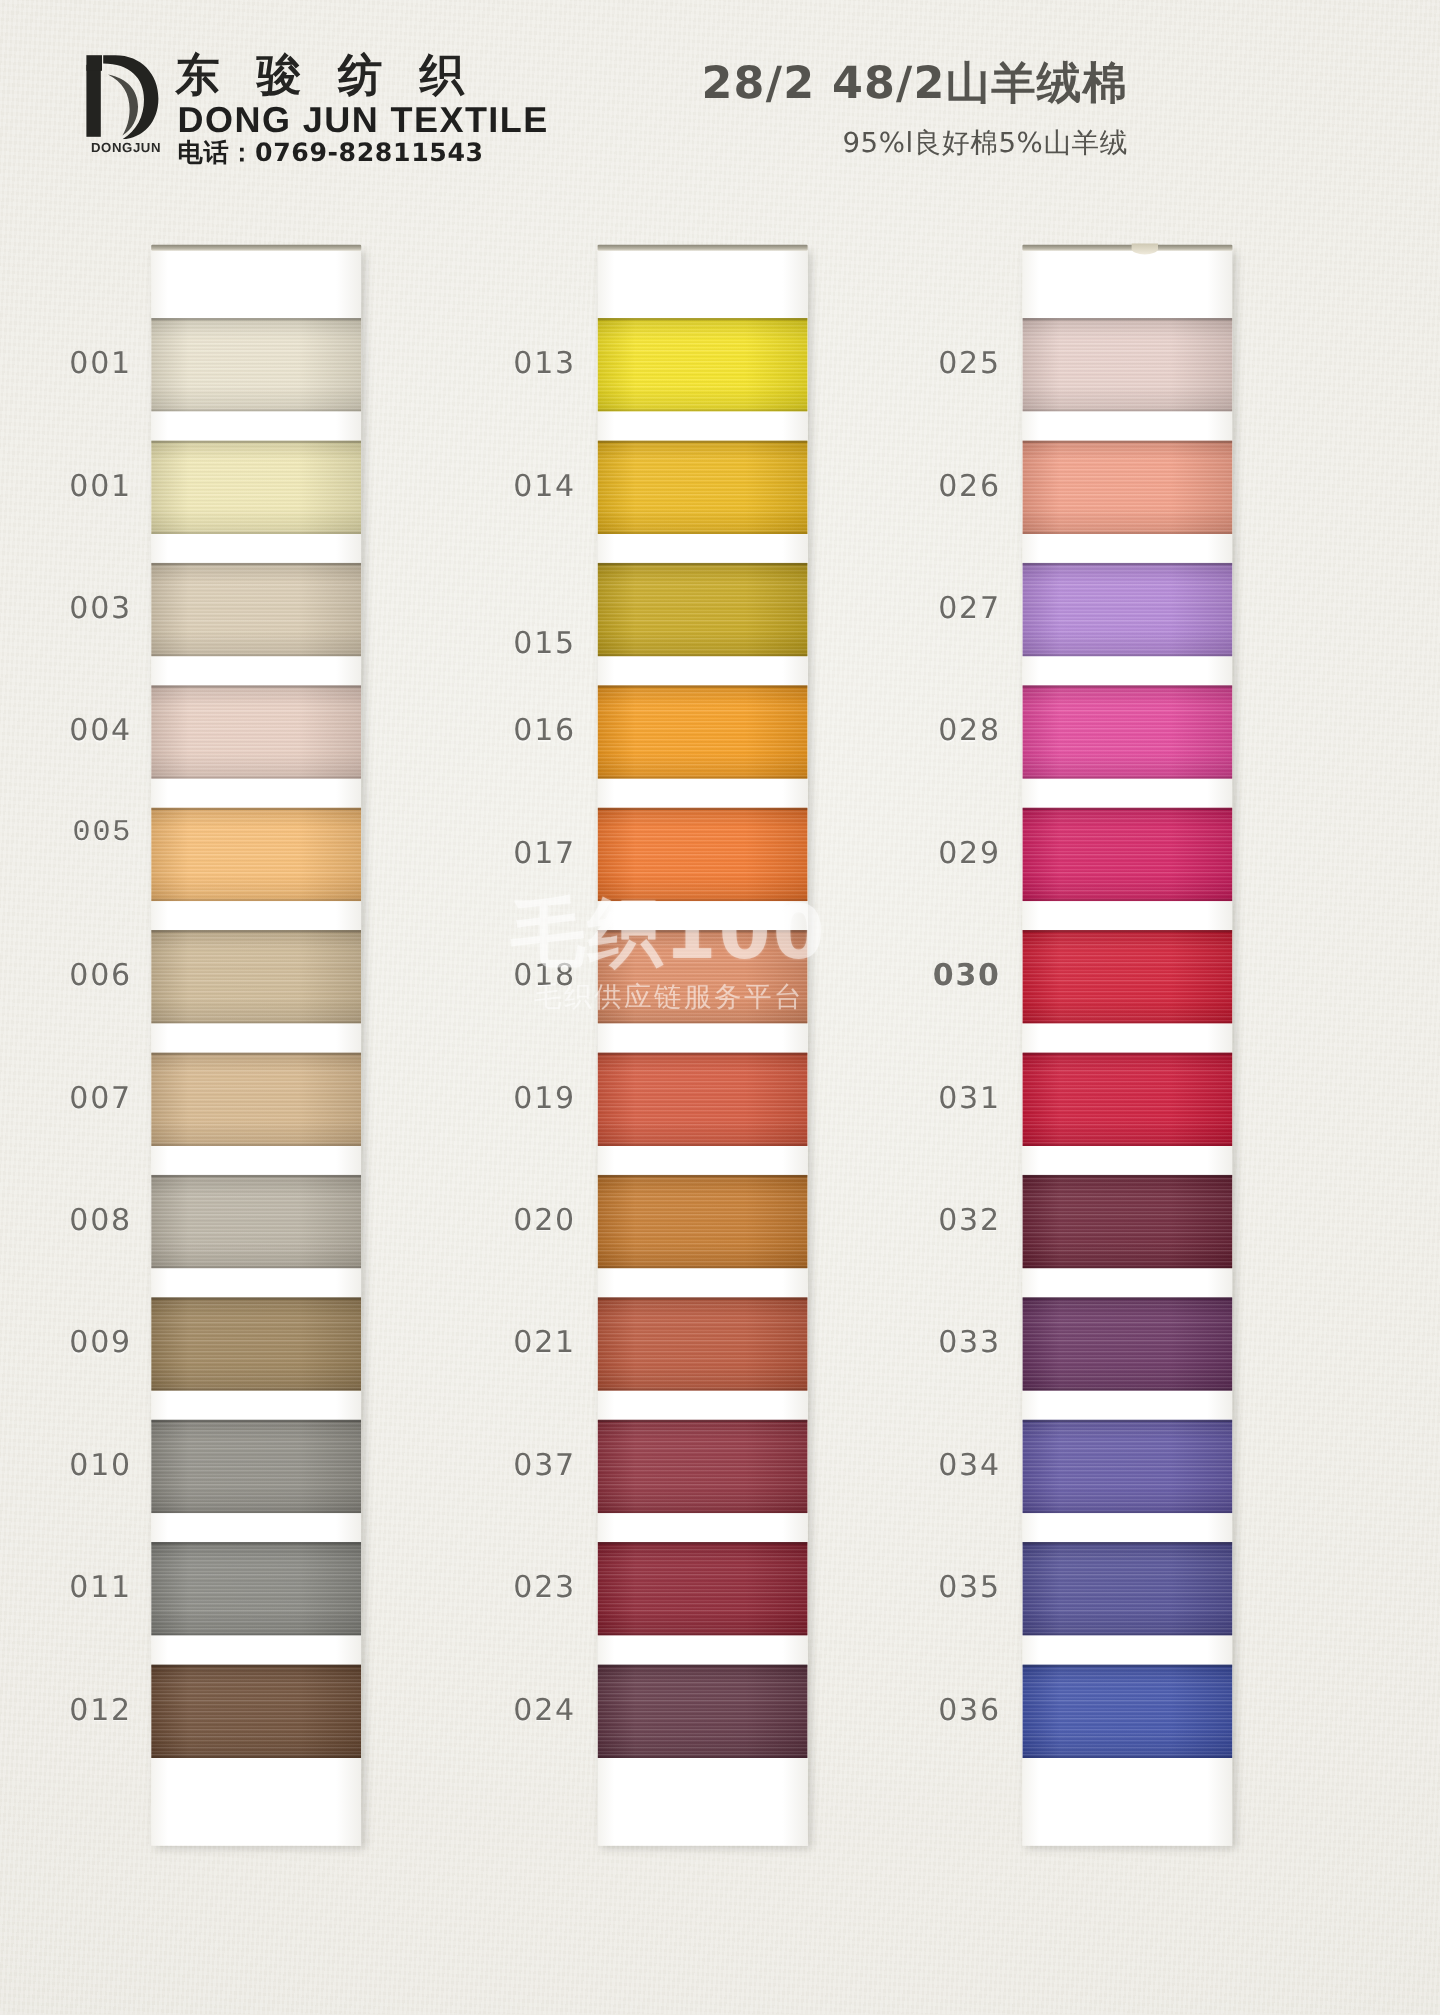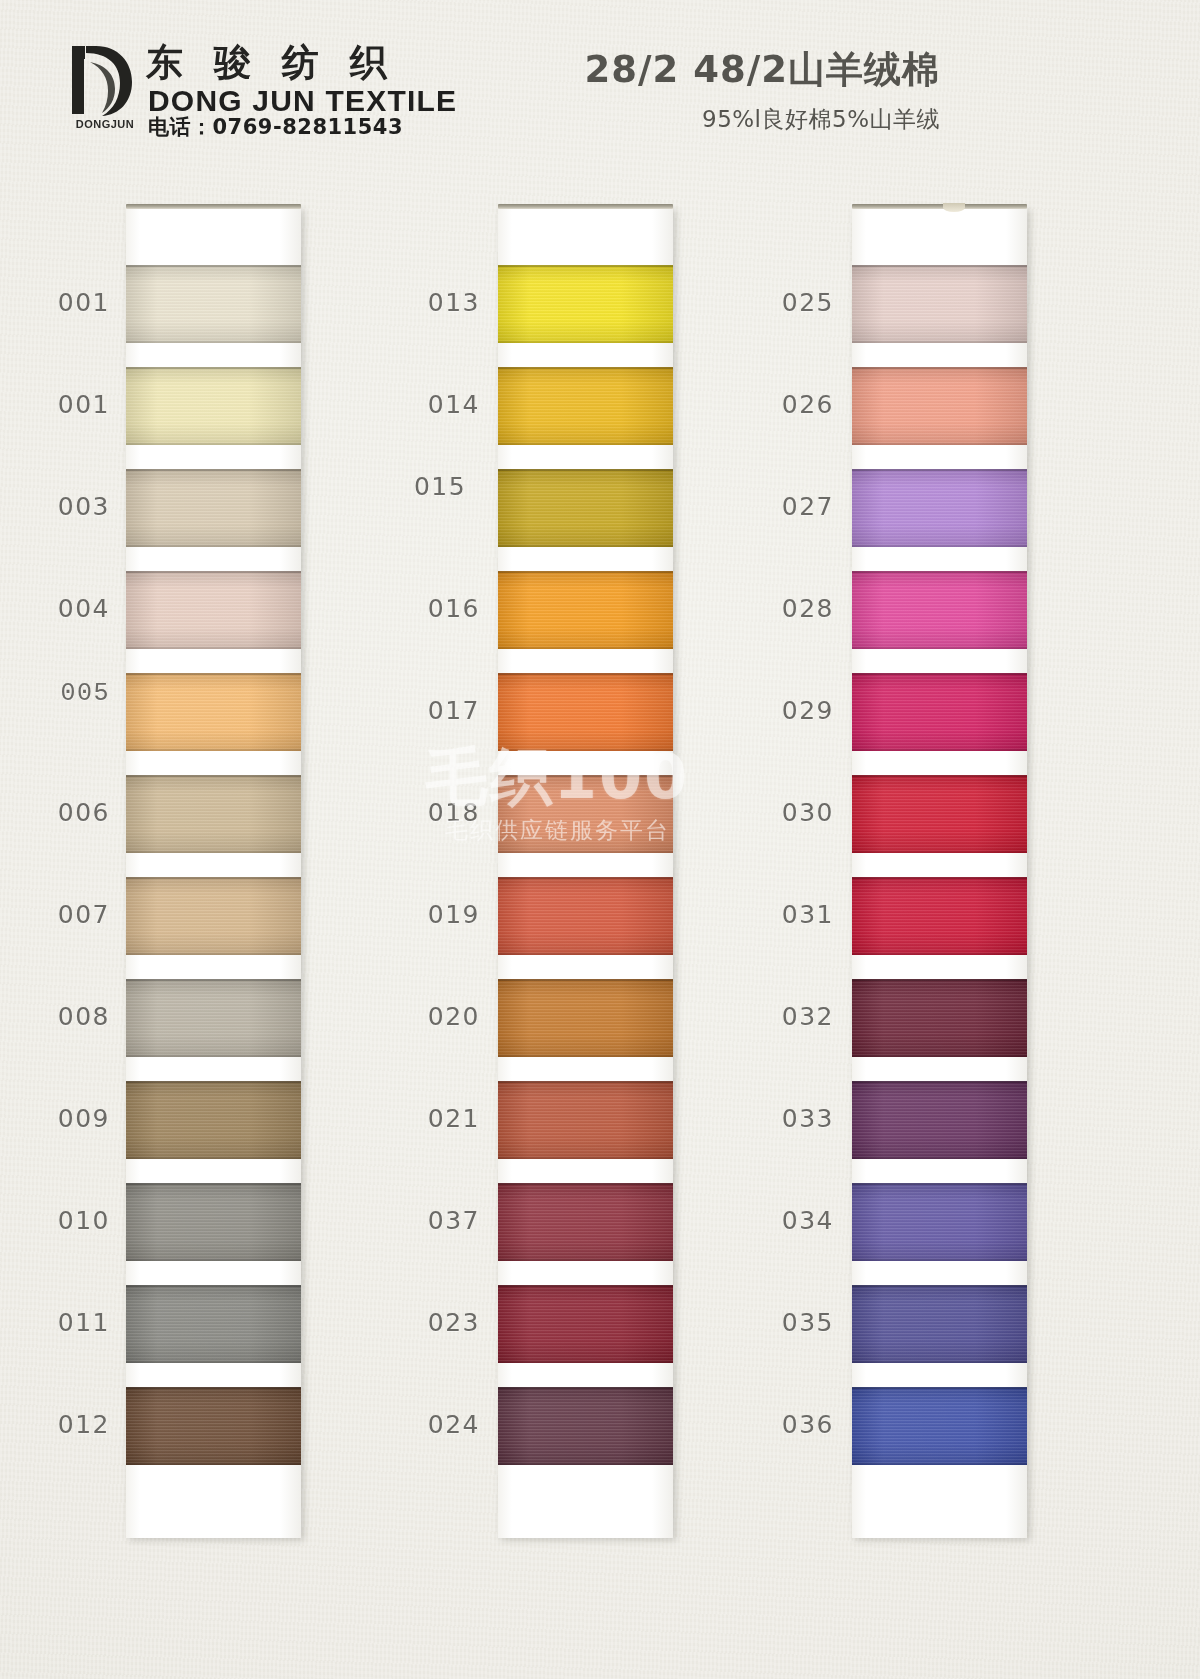--- a/index.html
+++ b/index.html
@@ -381,21 +381,21 @@
             <div class="threads"></div>
             <div class="shade"></div>
             <div class="edge-top"></div>
             <div class="edge-bottom"></div>
           </div>
           <div class="fuzz" style="top: 1254px; position: absolute; --c: #6b4a33;"></div>
         </div>
       </div>
       <div class="code left-of-col-1" style="top: 288px;">013</div>
       <div class="code left-of-col-1" style="top: 390px;">014</div>
-      <div class="code left-of-col-1" style="top: 472px; text-align: center;">015</div>
+      <div class="code left-of-col-1" style="top: 521px;">015</div>
       <div class="code left-of-col-1" style="top: 594px;">016</div>
       <div class="code left-of-col-1" style="top: 696px;">017</div>
       <div class="code left-of-col-1" style="top: 798px;">018</div>
       <div class="code left-of-col-1" style="top: 900px;">019</div>
       <div class="code left-of-col-1" style="top: 1002px;">020</div>
       <div class="code left-of-col-1" style="top: 1104px;">021</div>
       <div class="code left-of-col-1" style="top: 1206px;">037</div>
       <div class="code left-of-col-1" style="top: 1308px;">023</div>
       <div class="code left-of-col-1" style="top: 1410px;">024</div>
       <div class="column col-1">
@@ -497,21 +497,21 @@
             <div class="edge-bottom"></div>
           </div>
           <div class="fuzz" style="top: 1254px; position: absolute; --c: #5e3342;"></div>
         </div>
       </div>
       <div class="code left-of-col-2" style="top: 288px;">025</div>
       <div class="code left-of-col-2" style="top: 390px;">026</div>
       <div class="code left-of-col-2" style="top: 492px;">027</div>
       <div class="code left-of-col-2" style="top: 594px;">028</div>
       <div class="code left-of-col-2" style="top: 696px;">029</div>
-      <div class="code left-of-col-2" style="top: 798px;">030</div>
+      <div class="code left-of-col-2" style="top: 798px; font-weight: bold;">030</div>
       <div class="code left-of-col-2" style="top: 900px;">031</div>
       <div class="code left-of-col-2" style="top: 1002px;">032</div>
       <div class="code left-of-col-2" style="top: 1104px;">033</div>
       <div class="code left-of-col-2" style="top: 1206px;">034</div>
       <div class="code left-of-col-2" style="top: 1308px;">035</div>
       <div class="code left-of-col-2" style="top: 1410px;">036</div>
       <div class="column col-2">
         <div class="card">
           <div class="card-top-edge"></div>
           <div class="card-notch"></div>

